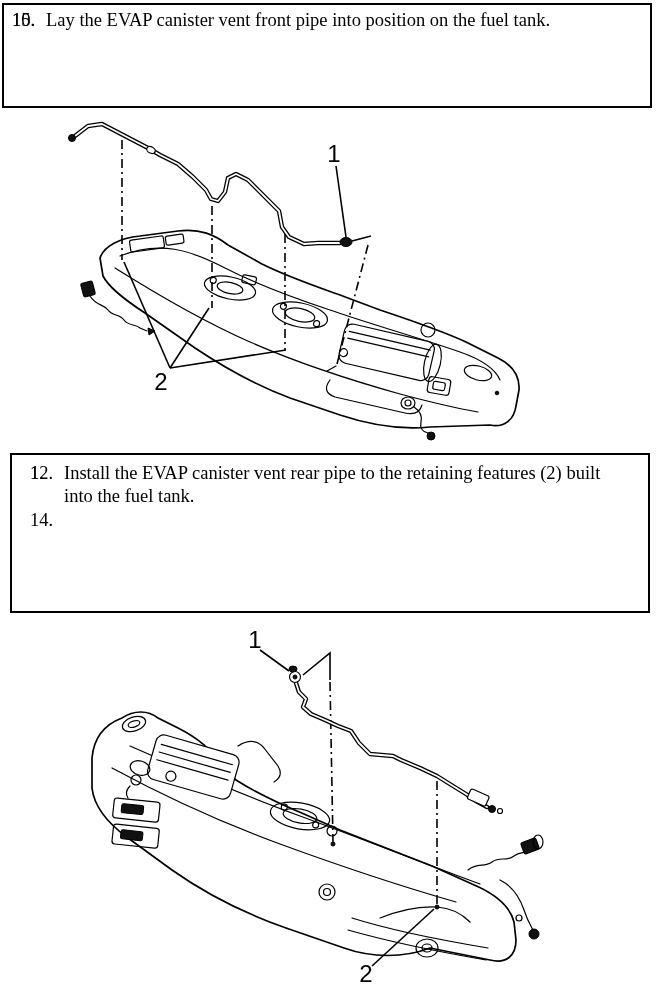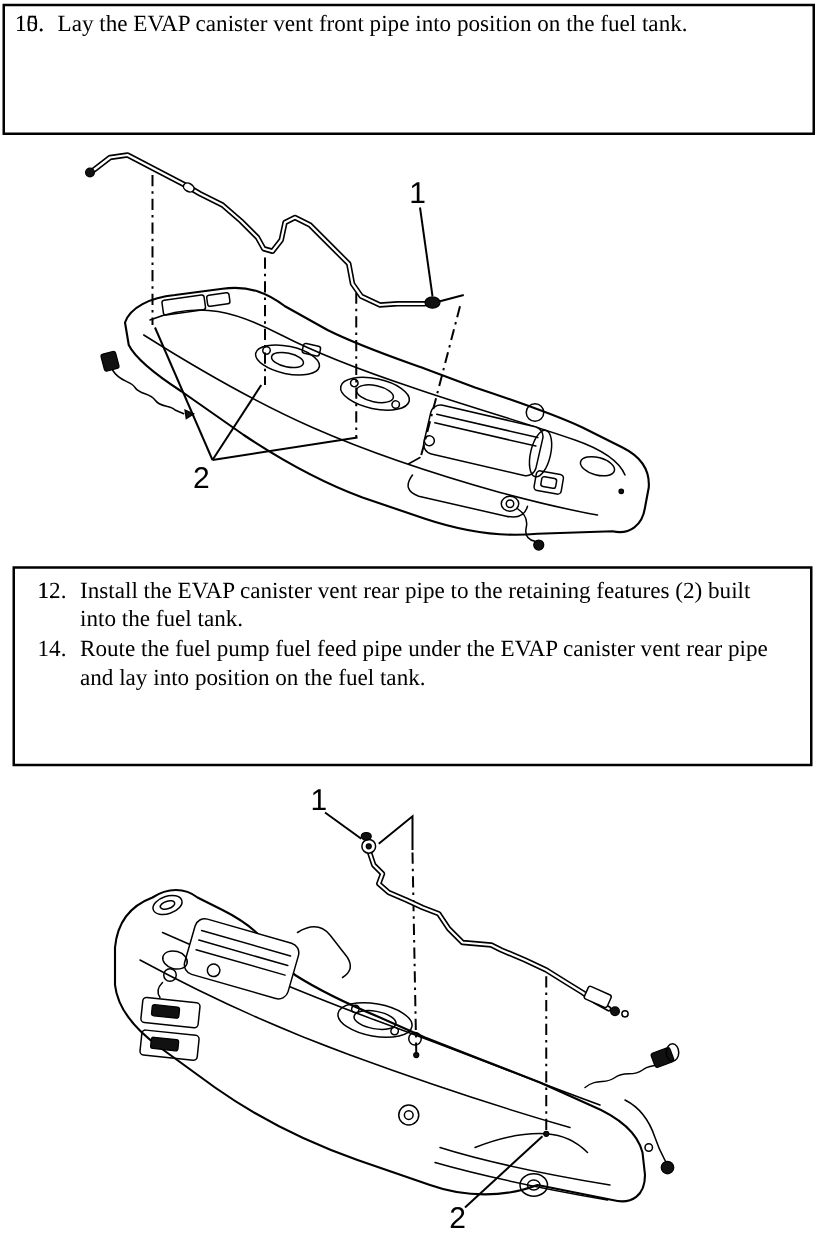--- a/index.html
+++ b/index.html
@@ -129,21 +129,20 @@
   <section class="instr-box" id="box2">
     <div class="step">
       <span class="num">12.</span>
     </div>
     <div class="step">
       <span class="num">1.</span>
       <span>Install the EVAP canister vent rear pipe to the retaining features (2) built into the fuel tank.</span>
     </div>
     <div class="step">
       <span class="num">14.</span>
-      <span>Route the fuel pump fuel feed pipe under the EVAP canister vent rear pipe and lay into position on the fuel tank.</span>
     </div>
   </section>
 
   <svg class="fig" id="fig2" viewBox="0 0 656 368">
 
     <g>
       <path class="outline" d="M122,100 C134,92 148,92 158,100 L178,110 C198,120 212,132 220,146 L236,162 C258,176 280,186 304,196 L340,212 C370,224 402,236 432,248 L472,266 C496,276 510,288 514,304 L516,322 C516,338 506,346 490,342 L430,330 C404,340 372,340 344,330 L286,310 C246,296 206,276 172,252 L128,220 C106,204 94,188 92,170 L92,140 C94,118 106,106 122,100 Z"></path>
       <path class="detail" d="M130,128 C180,150 240,176 300,198 C360,220 420,244 480,266"></path>
       <path class="detail" d="M112,150 C160,176 220,204 280,226 C340,248 400,268 456,284"></path>
 

